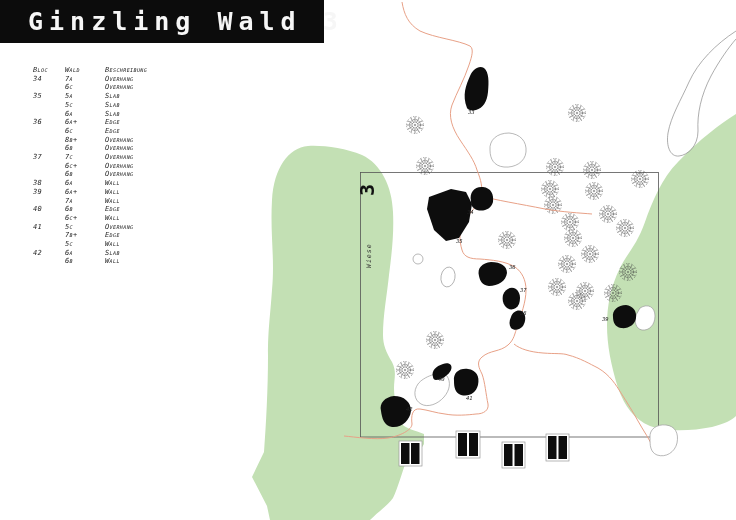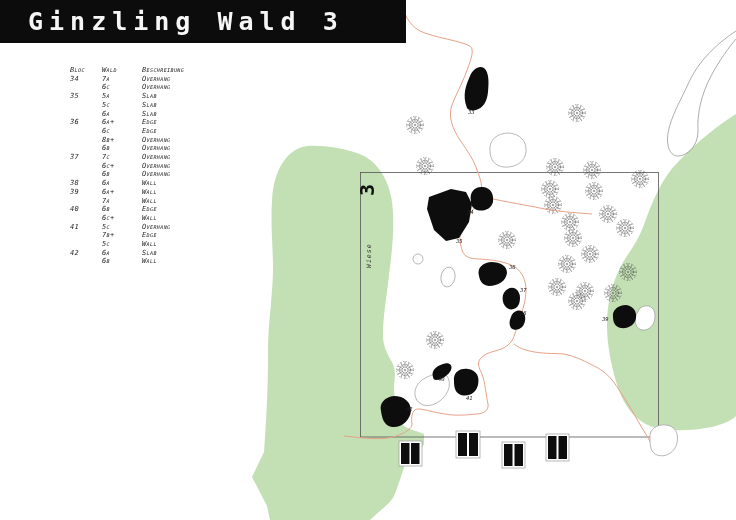--- a/index.html
+++ b/index.html
@@ -1,22 +1,22 @@
 <!DOCTYPE html>
 <html><head>
 <meta charset="utf-8">
 <style>
   html,body{margin:0;padding:0;background:#fff;}
   .page{position:relative;width:736px;height:520px;background:#ffffff;overflow:hidden;
         font-family:"DejaVu Sans Mono","Liberation Mono",monospace;}
-  .titlebar{position:absolute;left:0;top:0;width:406px;height:43px;background:#0c0c0c;}
+  .titlebar{position:absolute;left:0;top:0;width:324px;height:43px;background:#0c0c0c;}
   .titlebar span{display:block;padding-left:28px;line-height:44px;font-size:25px;font-weight:bold;
         letter-spacing:6px;color:#f6f6f6;white-space:nowrap;}
   .btable{position:absolute;left:33px;top:66px;color:#1c1c1c;font-size:7px;font-style:italic;
-        font-variant:small-caps;letter-spacing:.4px;margin-left:37px;}
+        font-variant:small-caps;letter-spacing:.4px;}
   .btable .row{display:grid;grid-template-columns:32px 40px 80px;line-height:8.7px;}
   .mapsvg{position:absolute;left:0;top:0;}
   .blabel{font:italic 5.5px "DejaVu Sans Mono","Liberation Mono",monospace;fill:#222;}
   .wiese{font:italic 6.5px "DejaVu Sans Mono","Liberation Mono",monospace;fill:#333;letter-spacing:1px;}
   .arealbl{font:600 20px "DejaVu Sans Mono","Liberation Mono",monospace;fill:#111;}
 </style>
 </head>
 <body>
 
 <div class="page">

